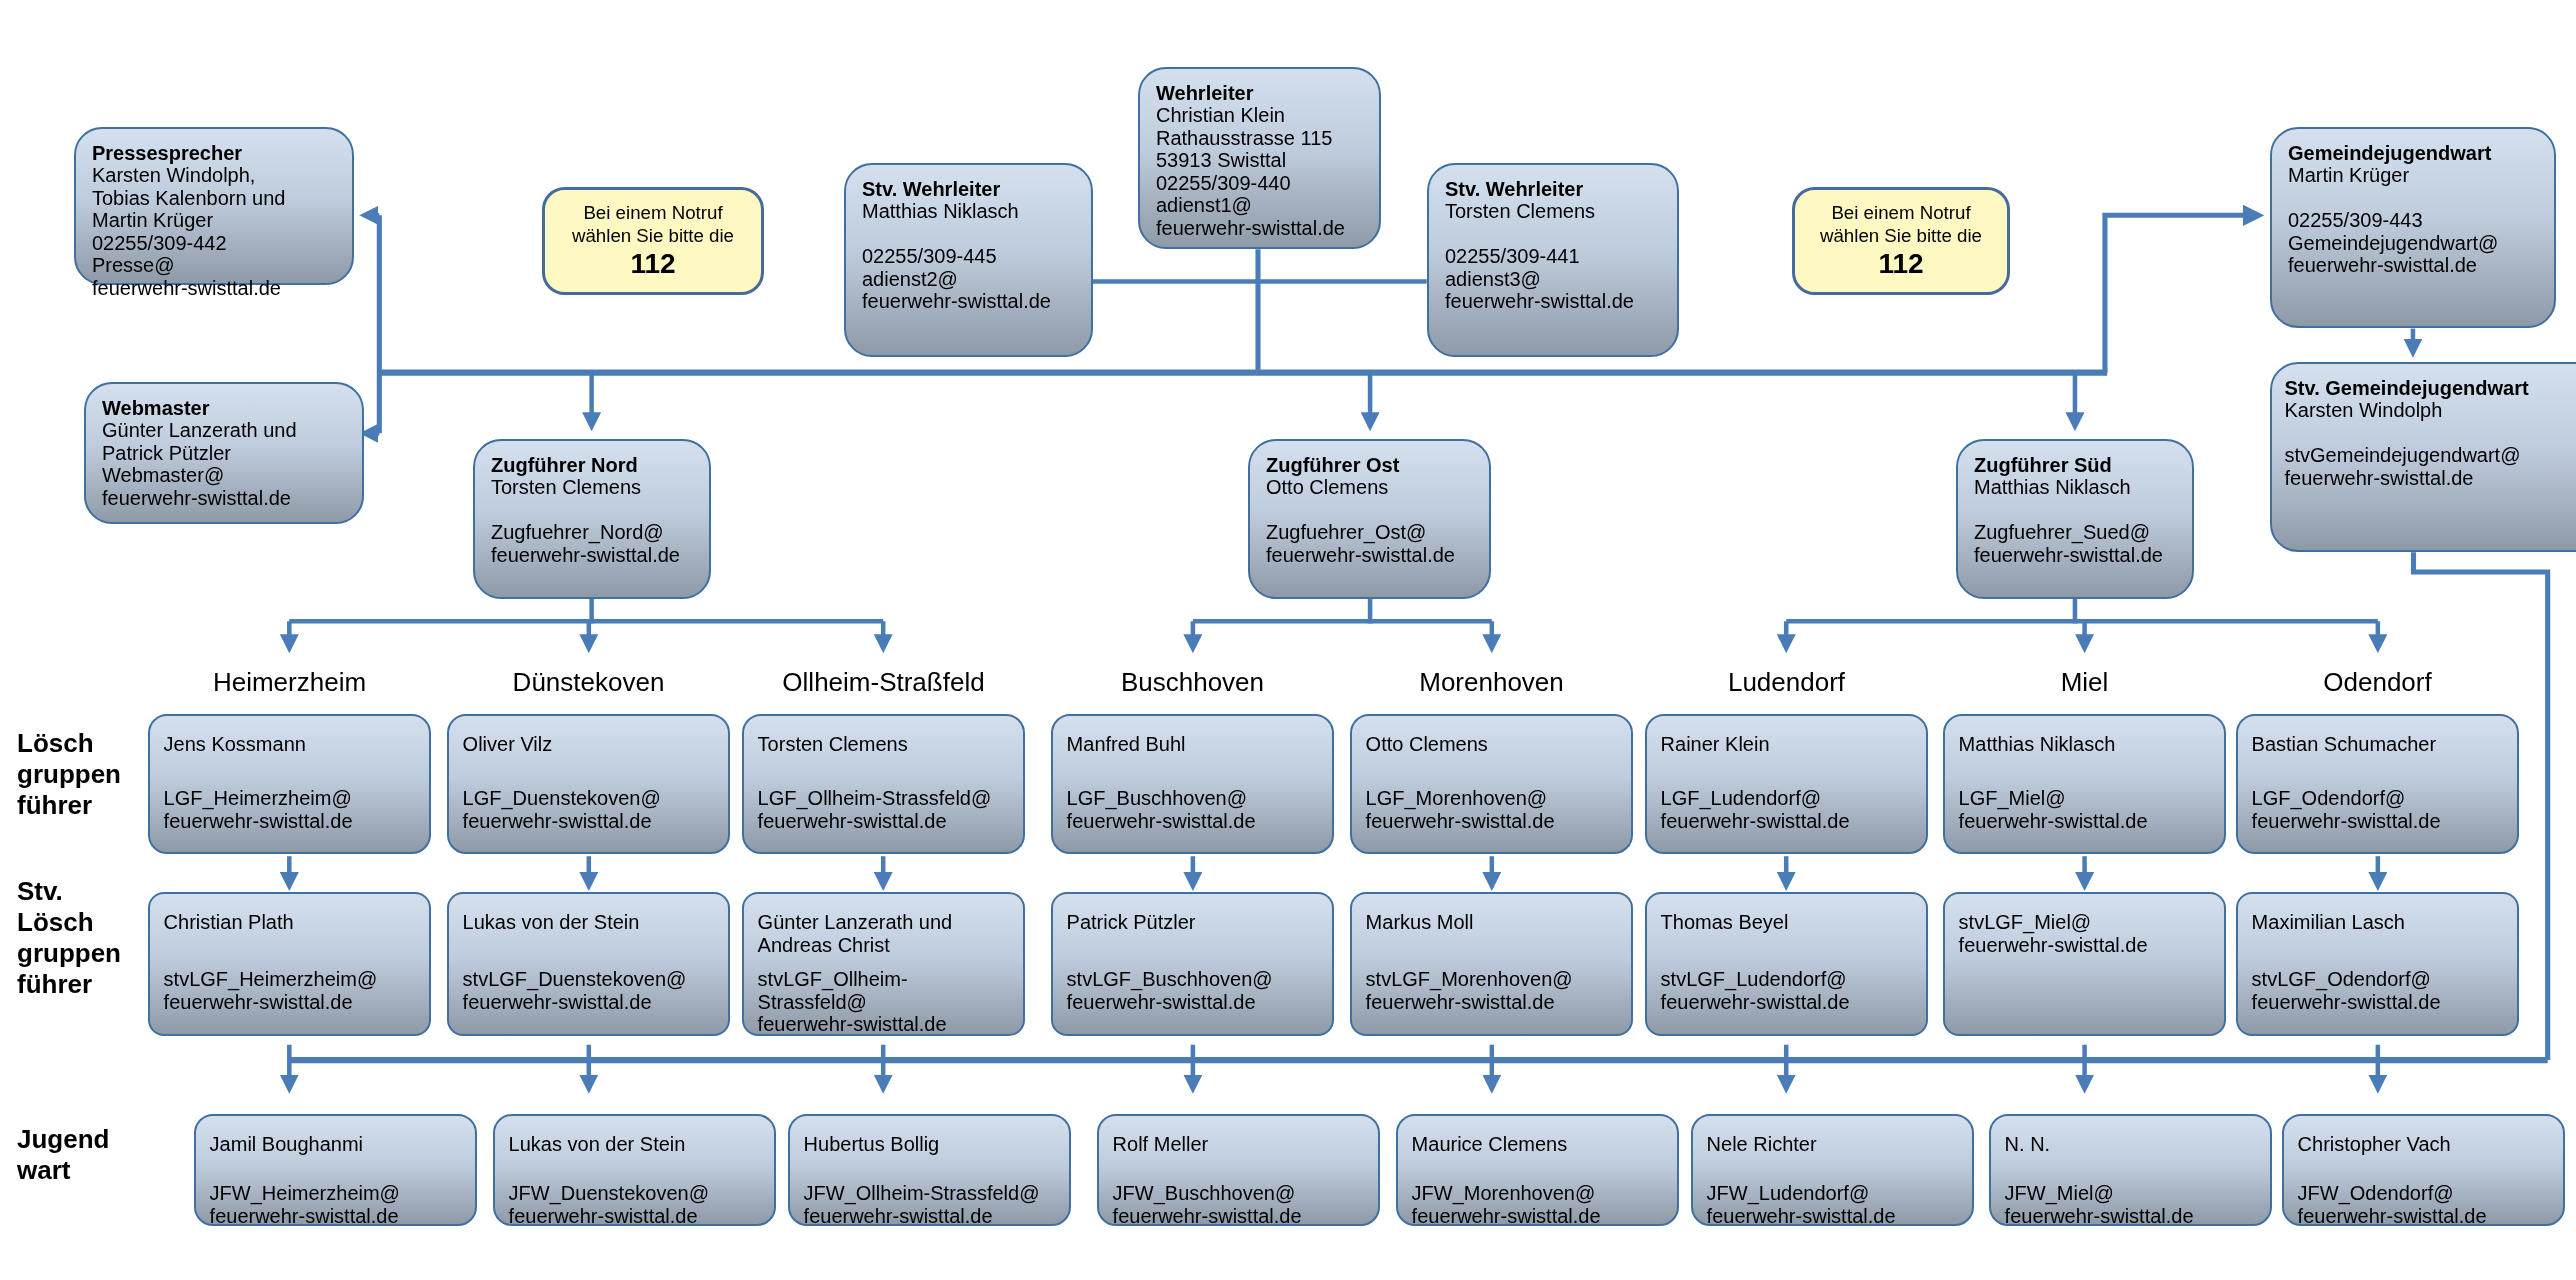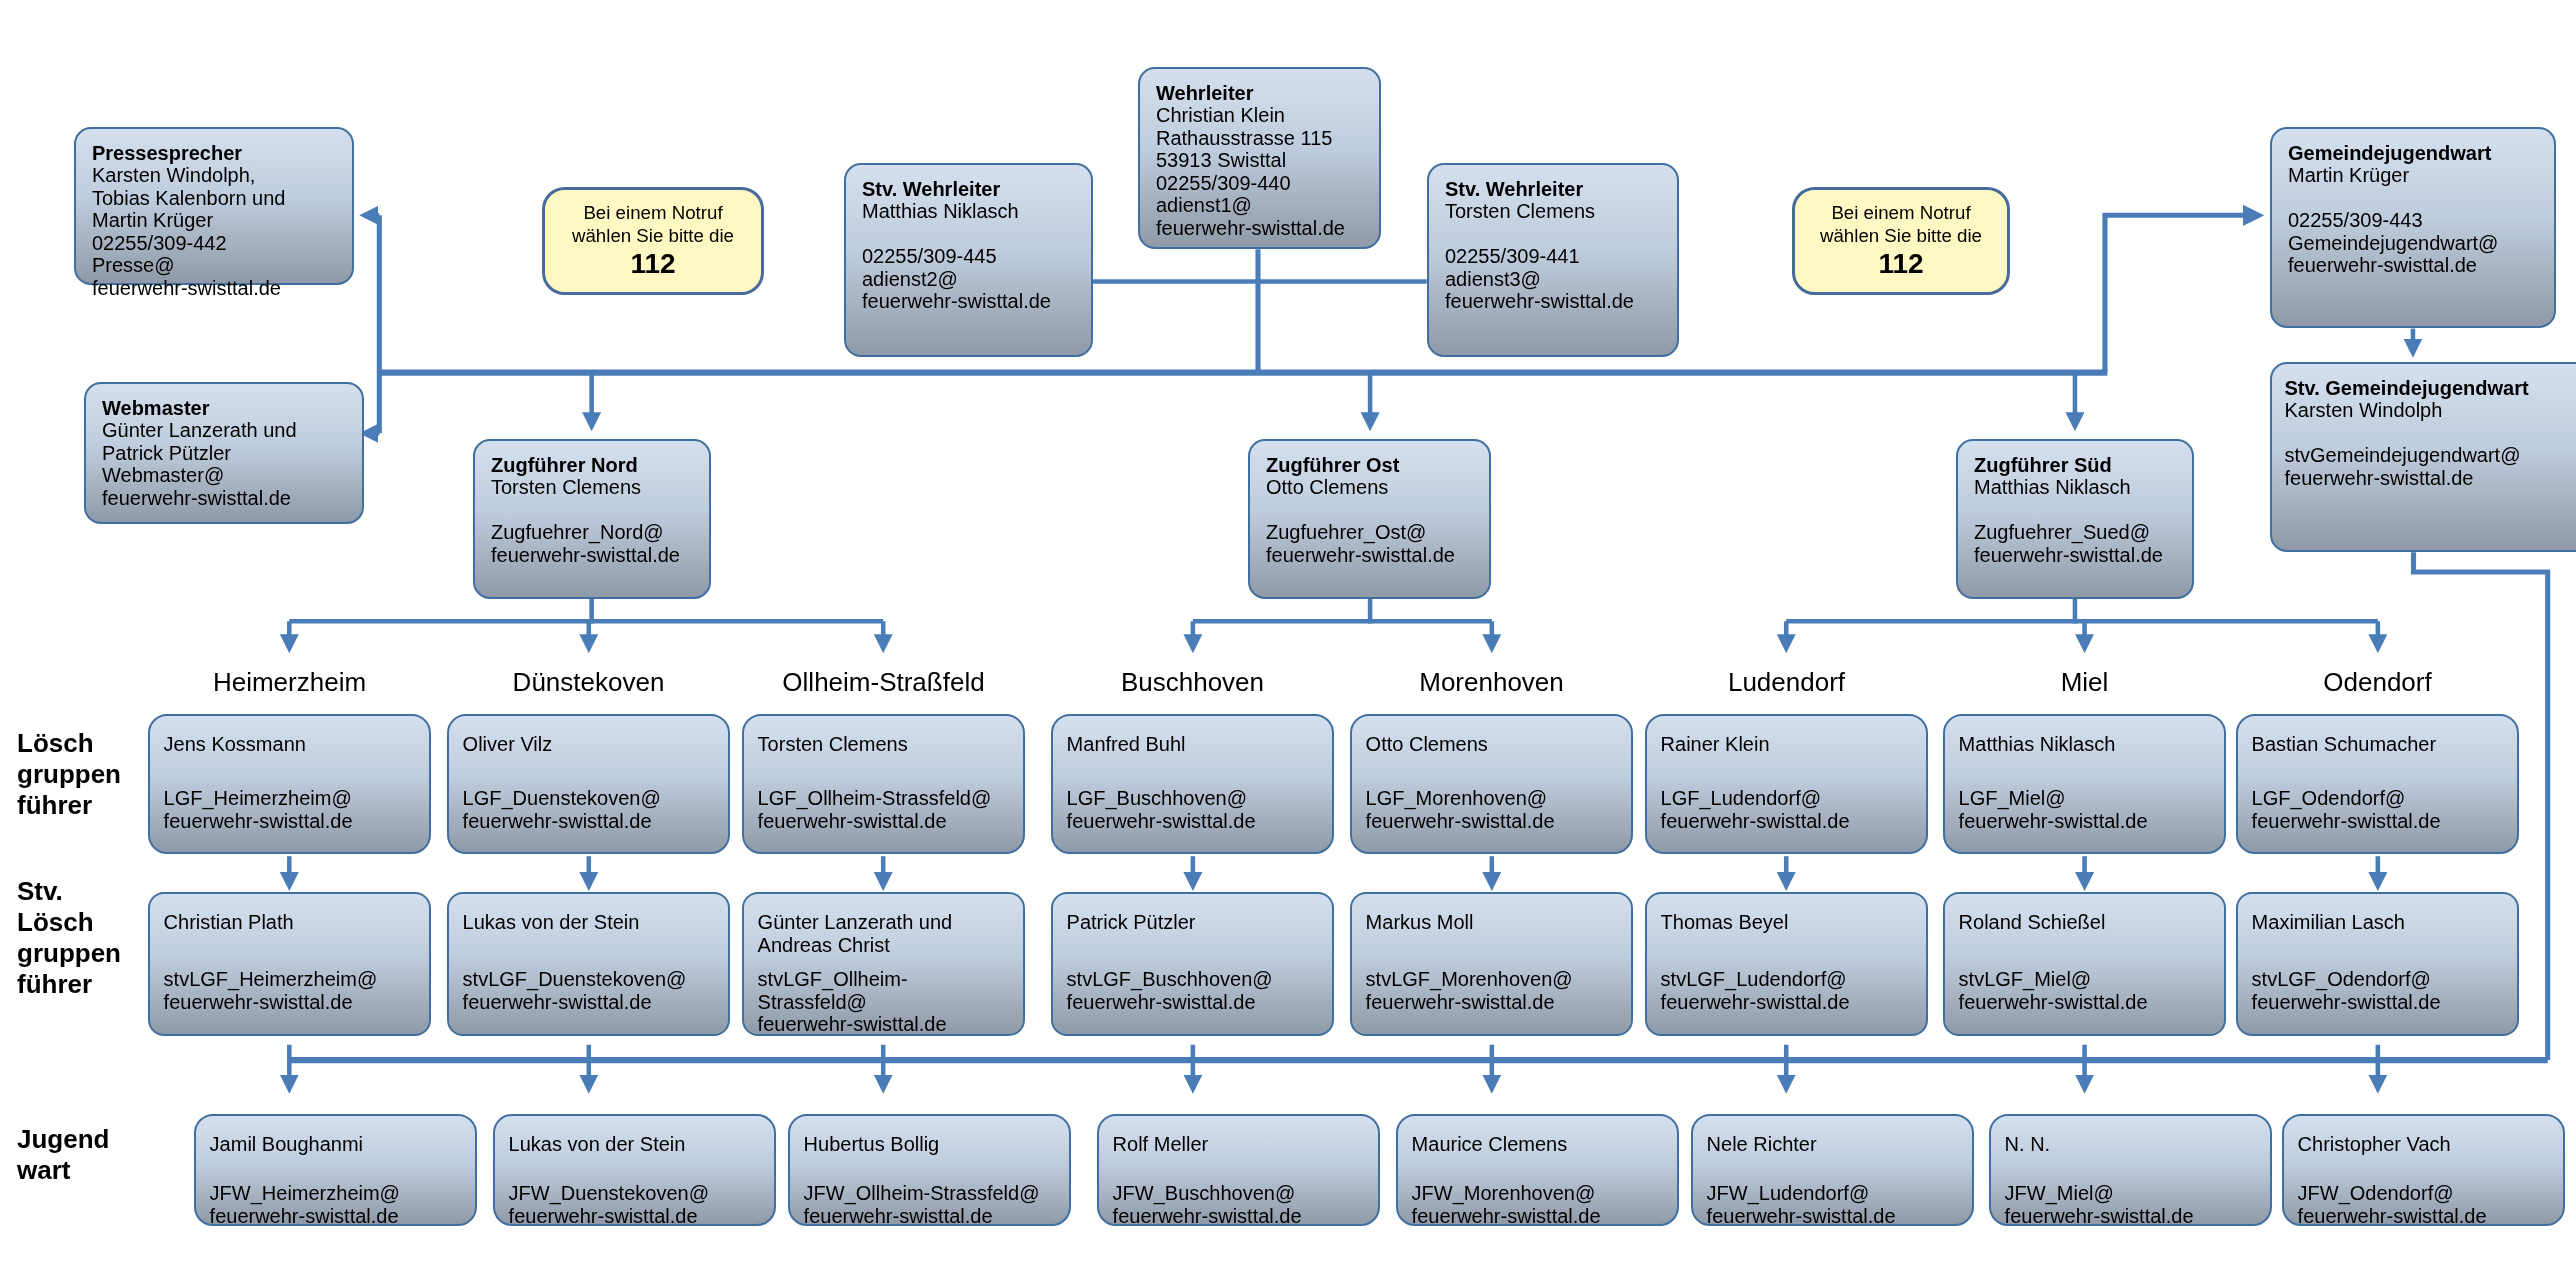--- a/index.html
+++ b/index.html
@@ -1,21 +1,21 @@
 <!DOCTYPE html>
 <html lang="de" style="font-size:9px"><head>
 <meta charset="utf-8">
 <style>
   html,body{margin:0;padding:0;background:#ffffff;}
   .page{position:relative;width:2576px;height:1281px;background:#ffffff;overflow:hidden;
         font-family:"Liberation Sans", sans-serif;color:#000;}
   svg.wires{position:absolute;left:0;top:0;z-index:0;}
   .node{position:absolute;z-index:2;box-sizing:border-box;
         background:linear-gradient(180deg,#d4e0ee 0%,#bfccdd 45%,#8f9aa8 100%);
-        border:2.8px solid #40709f;border-radius:17px;
+        border:2.8px solid #40709f;border-radius:28px;
         padding:12.5px 13.6px 10.2px 16px;font-size:20px;line-height:22.6px;}
   .node .title{font-weight:700;white-space:pre-line;}
   .node .body{white-space:pre-line;}
   .red-node{position:absolute;z-index:2;box-sizing:border-box;background:#fef9c3;
         border:3.4px solid #456a9b;border-radius:22.6px;display:flex;flex-direction:column;
         align-items:center;justify-content:center;text-align:center;padding:5.7px;}
   .red-text{font-size:18.7px;line-height:22.6px;white-space:pre-line;}
   .red-number{font-size:28px;line-height:32px;font-weight:700;}
   .col-header{position:absolute;z-index:2;width:283px;text-align:center;
         font-size:26px;font-weight:400;line-height:31px;}
@@ -269,21 +269,20 @@
     <div class="name">Markus Moll</div>
     <div class="email">stvLGF_Morenhoven@
 feuerwehr-swisttal.de</div>
   </div>
   <div class="cell r2" style="left:1645px">
     <div class="name">Thomas Beyel</div>
     <div class="email">stvLGF_Ludendorf@
 feuerwehr-swisttal.de</div>
   </div>
   <div class="cell r2" style="left:1943px">
-    <div class="name">Roland Schießel</div>
     <div class="email">stvLGF_Miel@
 feuerwehr-swisttal.de</div>
   </div>
   <div class="cell r2" style="left:2236px">
     <div class="name">Maximilian Lasch</div>
     <div class="email">stvLGF_Odendorf@
 feuerwehr-swisttal.de</div>
   </div>
 
   <div class="cell r3" style="left:148px">

